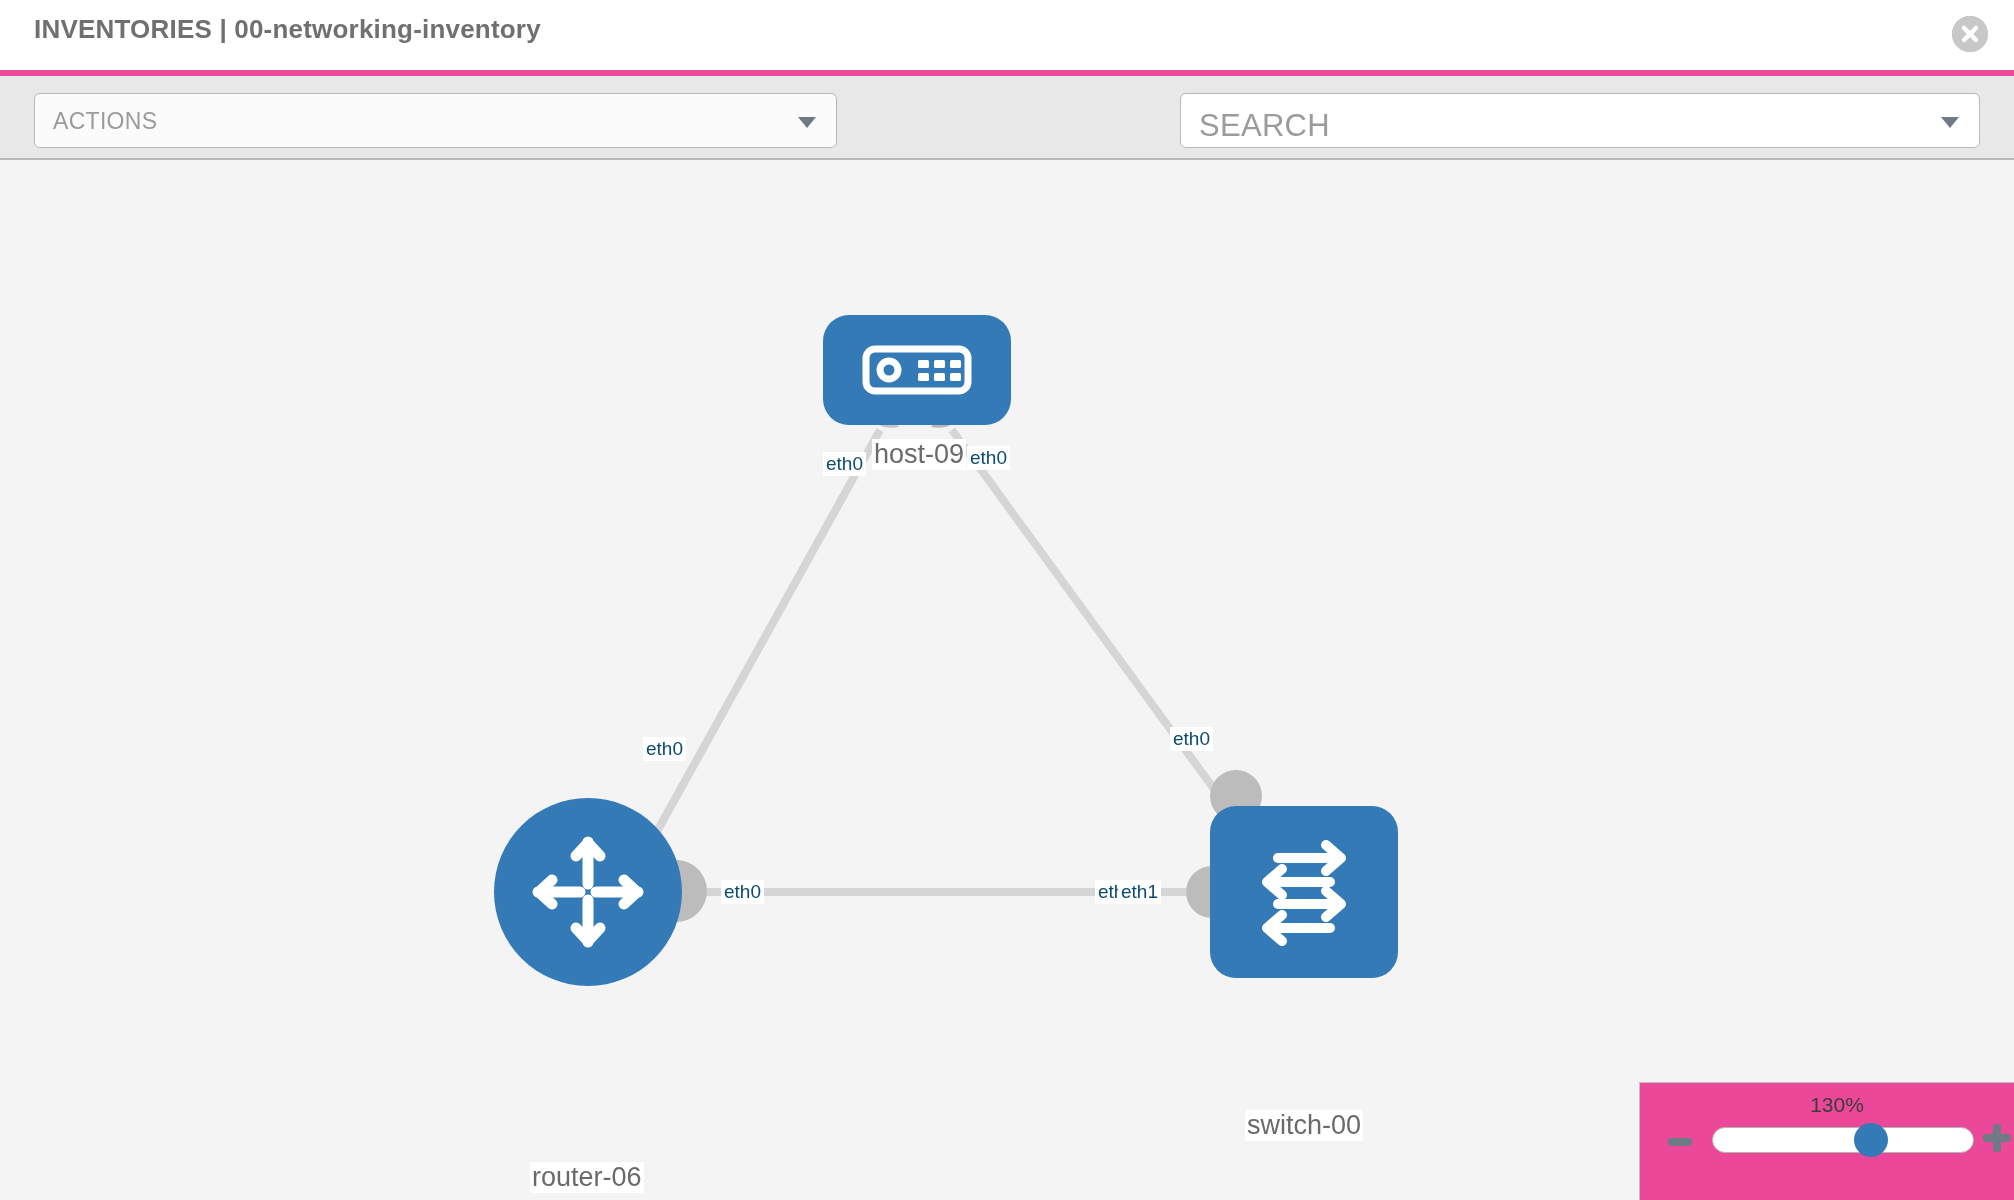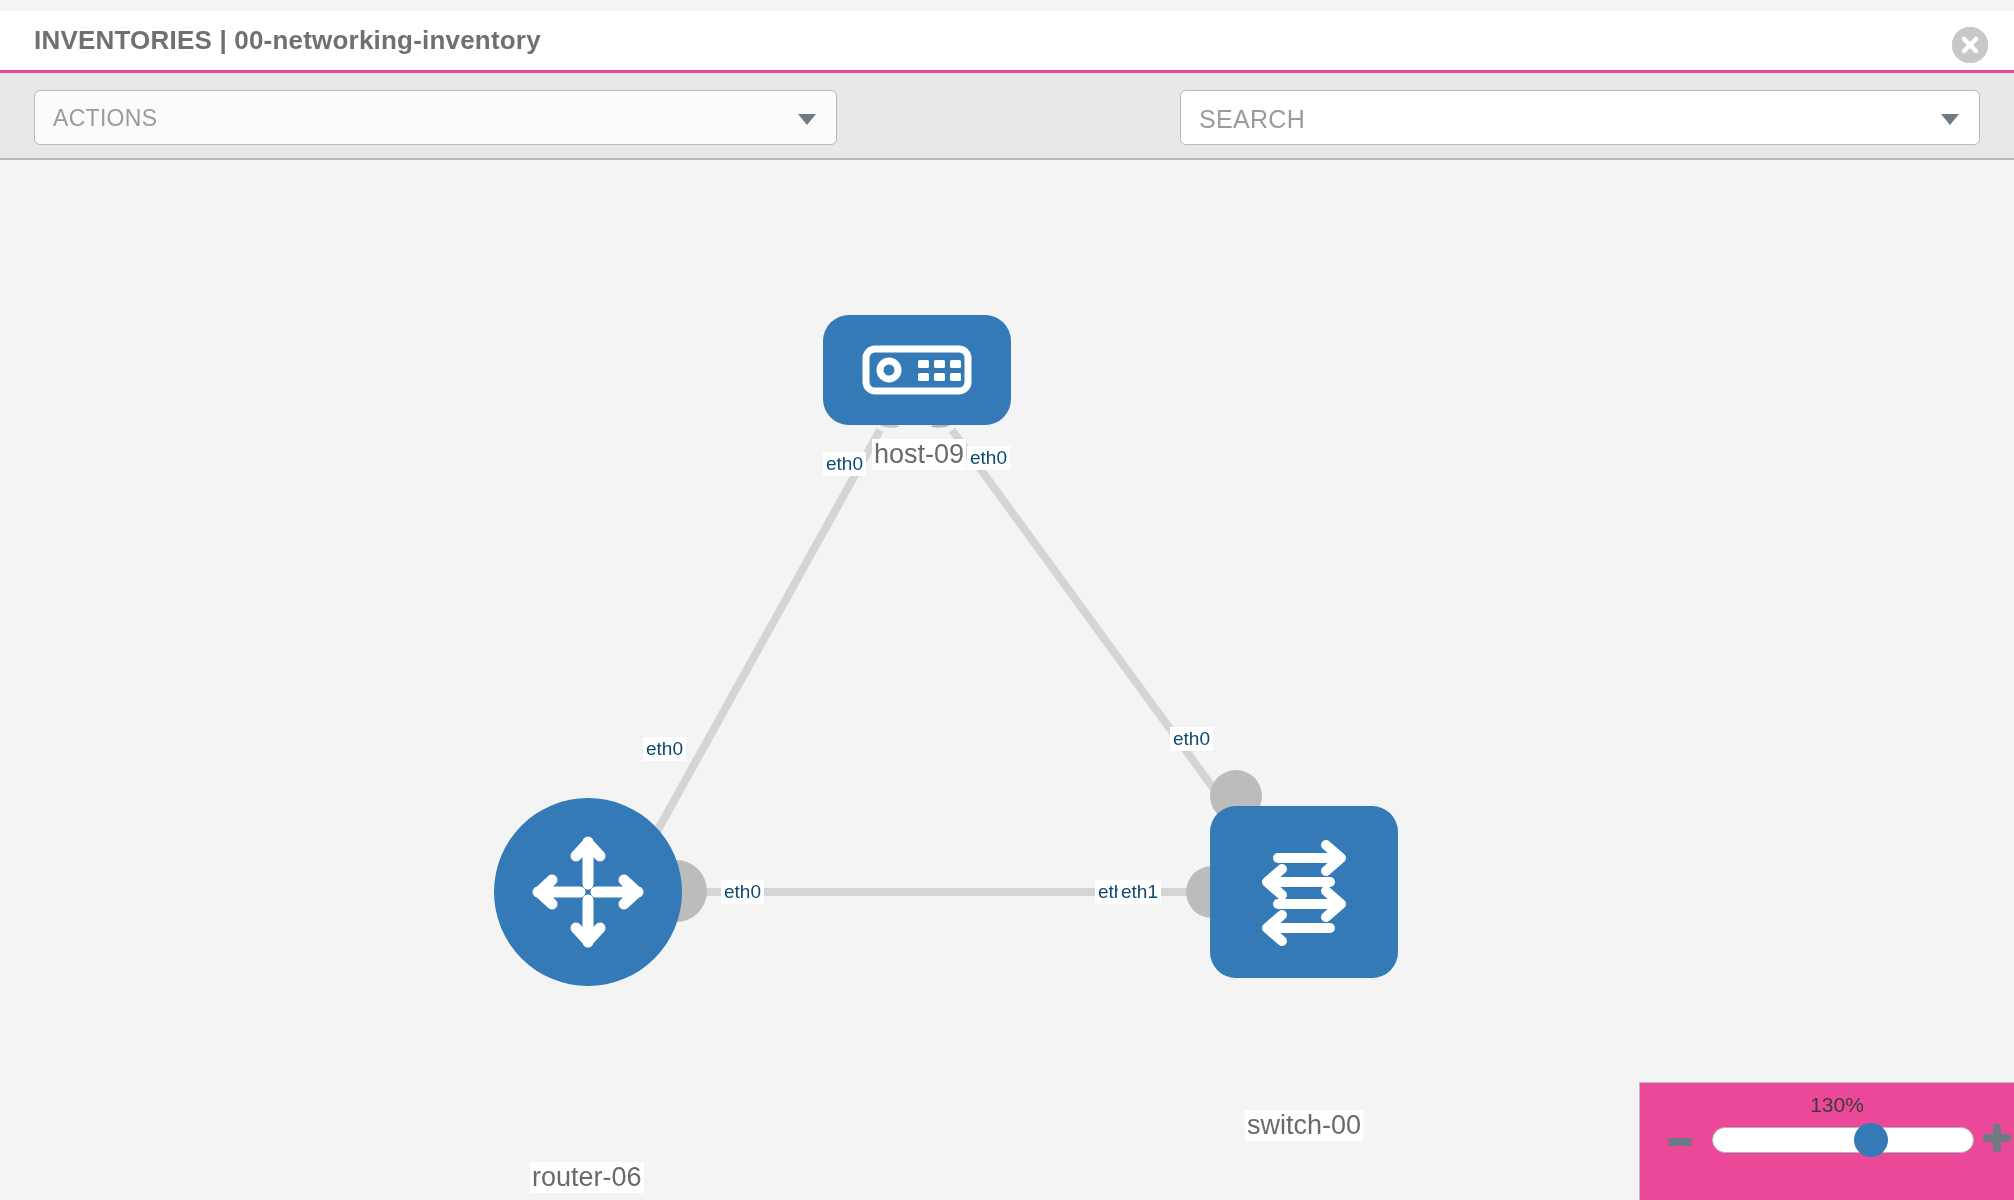--- a/index.html
+++ b/index.html
@@ -6,40 +6,40 @@
   html, body {
     width: 2014px; height: 1200px;
     background: #f4f4f4;
     font-family: "Liberation Sans", sans-serif;
     overflow: hidden;
   }
   #app { position: relative; width: 2014px; height: 1200px; background: #f4f4f4; }
 
   
   .header {
-    position: absolute; left: 0; top: 11px; width: 2014px; height: 70px;
+    position: absolute; left: 0; top: 0; width: 2014px; height: 70px;
     background: #ffffff;
   }
   .header-title {
     position: absolute; left: 34px; top: 14px;
     font-size: 26px; font-weight: bold; color: #707070;
     letter-spacing: 0.2px; white-space: nowrap;
   }
   .close-btn {
     position: absolute; right: 26px; top: 16px;
     width: 36px; height: 36px; border-radius: 50%;
     background: #c8c8c8; cursor: pointer;
   }
   .close-btn svg { display: block; }
 
   
   .toolbar {
     position: absolute; left: 0; top: 70px; width: 2014px; height: 90px;
     background: #e8e8e8;
-    border-top: 3px solid #ec4899;
+    border-top: 6px solid #ec4899;
     border-bottom: 2px solid #b8b8b8;
   }
   .actions-select {
     position: absolute; left: 34px; top: 17px;
     width: 803px; height: 55px;
     background: #fbfbfb;
     border: 1px solid #b9b9b9; border-radius: 6px;
     cursor: pointer;
   }
   .actions-select .sel-label {
@@ -62,21 +62,21 @@
 
   .search-select {
     position: absolute; left: 1180px; top: 17px;
     width: 800px; height: 55px;
     background: #ffffff;
     border: 1px solid #b9b9b9; border-radius: 6px;
     cursor: text;
   }
   .search-select .sel-label {
     position: absolute; left: 18px; top: 14px;
-    font-size: 25px; color: #9b9b9b; letter-spacing: 0.3px;
+    font-size: 31px; color: #9b9b9b; letter-spacing: 0.3px;
   }
 
   
   .canvas {
     position: absolute; left: 0; top: 162px;
     width: 2014px; height: 1038px;
     background: #f4f4f4;
     overflow: hidden;
   }
   .topo-svg { position: absolute; left: 0; top: 0; }

